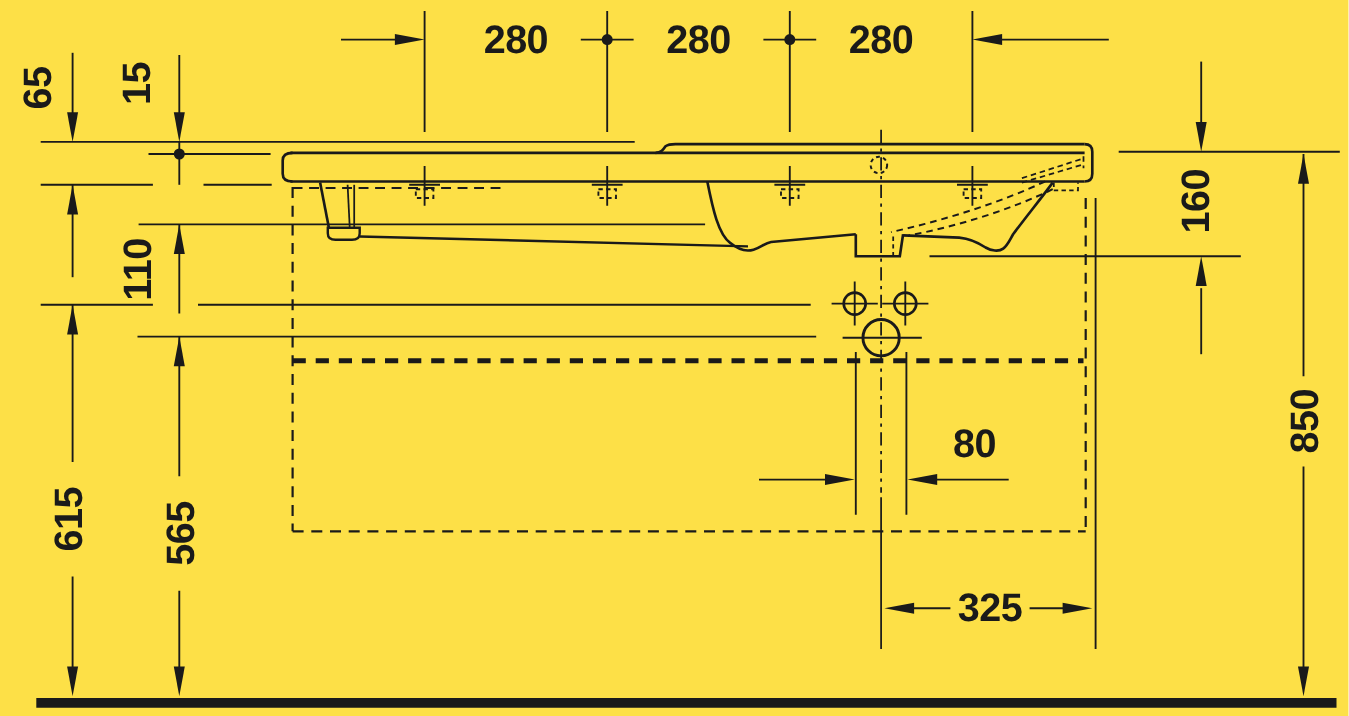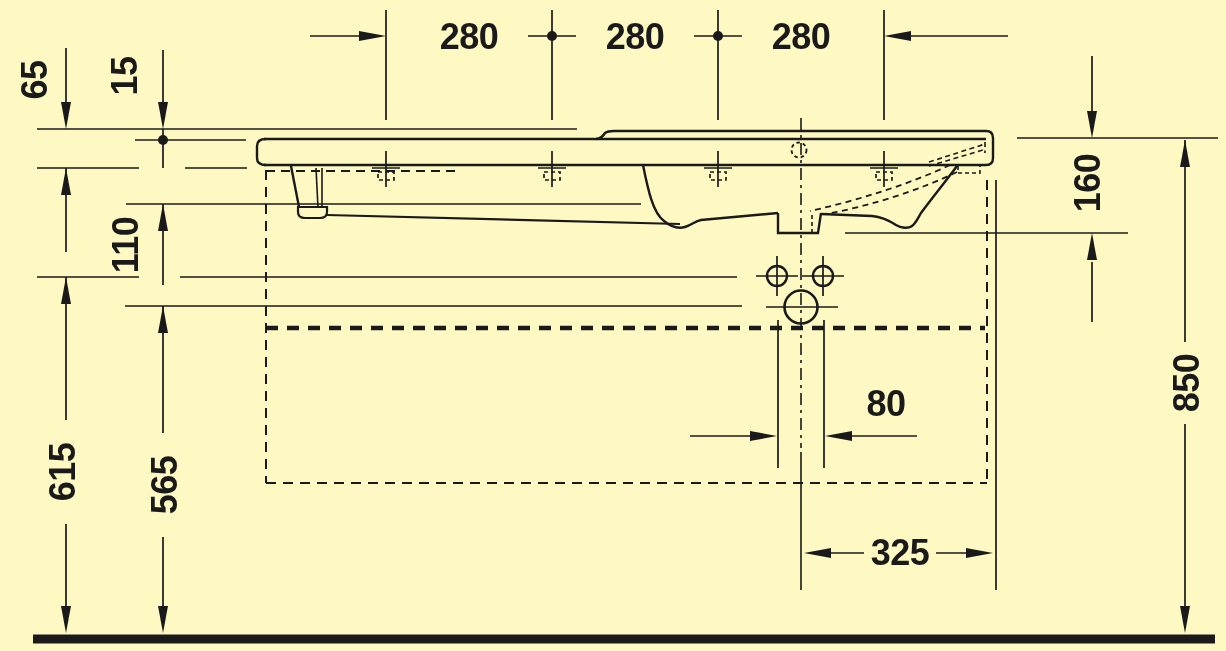--- a/index.html
+++ b/index.html
@@ -1,16 +1,16 @@
 <!DOCTYPE html>
 <html><head>
 <meta charset="utf-8">
 <style>
   html,body{margin:0;padding:0;background:#ffffff;}
-  .stage{position:relative;width:1226px;height:651px;background:#fef9c3;overflow:hidden;}
+  .stage{position:relative;width:1226px;height:651px;background:#fde047;overflow:hidden;}
   svg{display:block;}
   text{font-family:"Liberation Sans","DejaVu Sans",sans-serif;font-weight:bold;fill:#1a1a1a;letter-spacing:-0.5px;}
   .dim-label{font-size:36px;}
   .ln{stroke:#1a1a1a;fill:none;}
 </style>
 </head>
 <body>
 
 <div class="stage">
 <svg width="1226" height="651" viewBox="0 0 1226 651">

